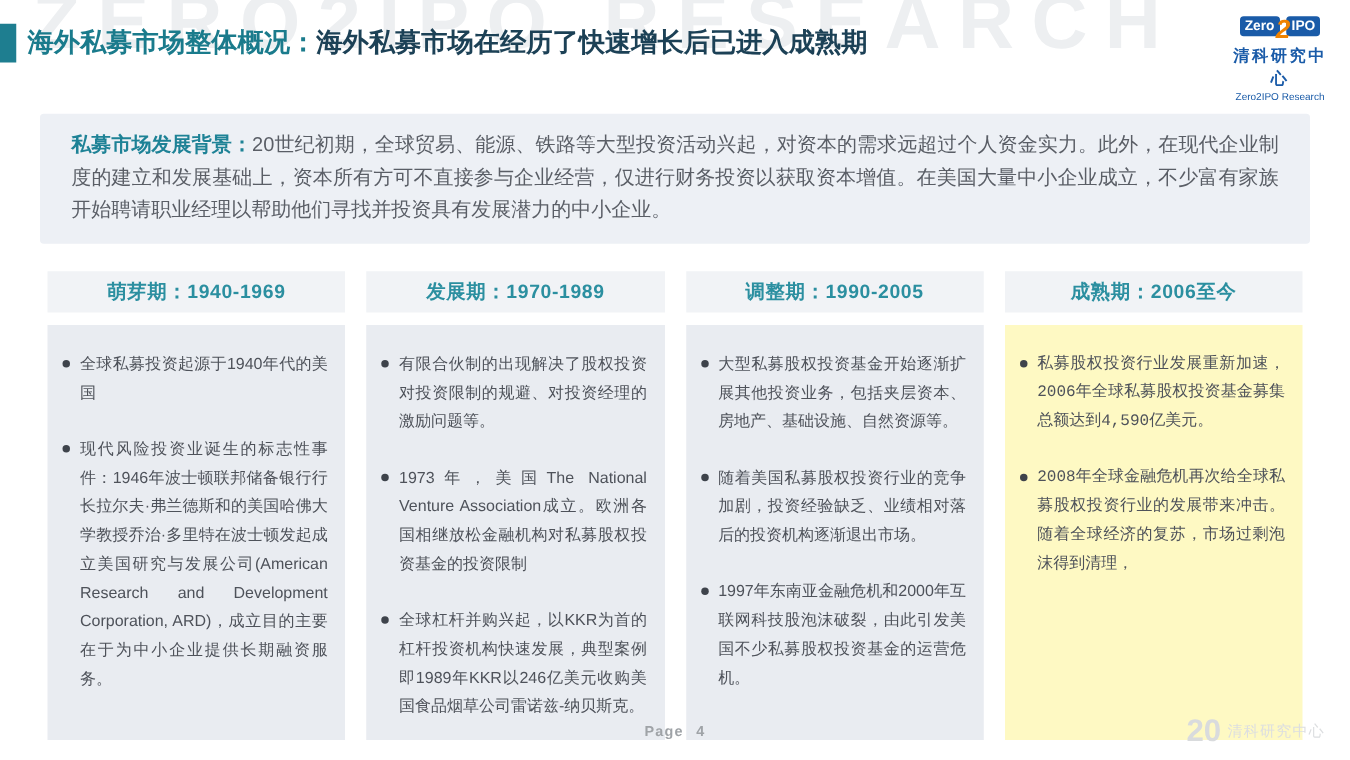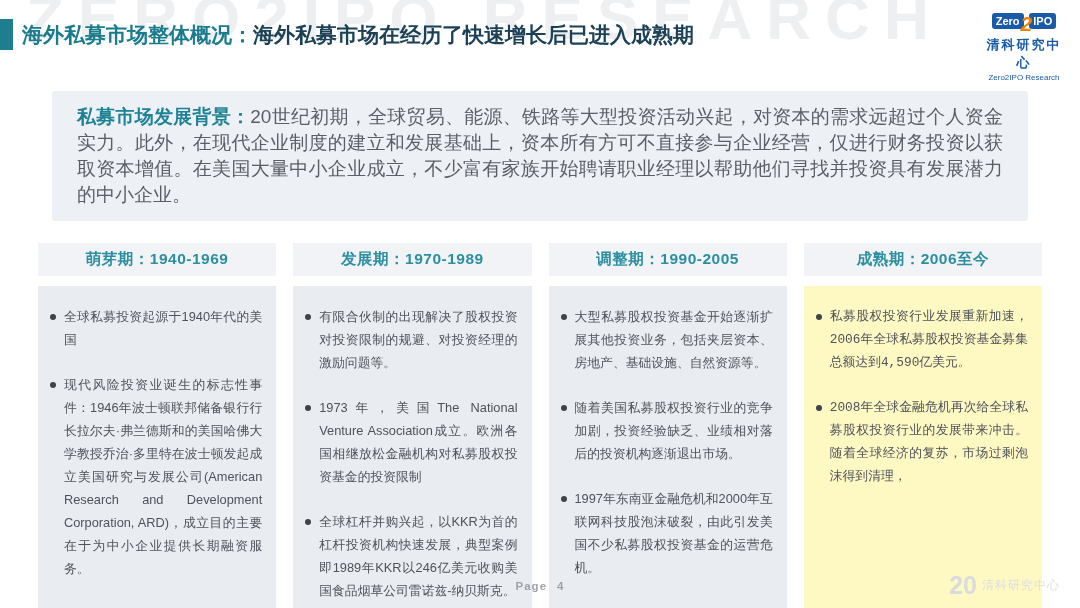--- a/index.html
+++ b/index.html
@@ -21,22 +21,22 @@
   .page-title .t2{color:#1c4156;}
   
   .logo{position:absolute;right:16px;top:9px;z-index:2;text-align:center;width:80px;}
   .logo-row{display:flex;align-items:center;justify-content:center;}
   .logo-box{background:#1a5ba8;color:#ffffff;font-weight:bold;font-size:11px;padding:1px 4px;border-radius:3px;line-height:14px;}
   .logo-2{color:#f08300;font-weight:800;font-size:21px;margin:0 -3px;position:relative;top:3px;z-index:1;font-style:italic;}
   .logo-cn{color:#1a5ba8;font-size:13px;font-weight:bold;letter-spacing:2px;margin-top:3px;}
   .logo-en{color:#1a5ba8;font-size:8px;margin-top:1px;}
   
   .bg-box{
-    margin:26px 52px 0;background:#edf0f5;border-radius:3px;
-    padding:13px 25px;font-size:19px;line-height:26px;color:#5a5e66;text-align:justify;
+    margin:26px 32px 0;background:#edf0f5;border-radius:3px;
+    padding:13px 25px;font-size:16px;line-height:26px;color:#5a5e66;text-align:justify;
   }
   .bg-box .label{color:#1e8296;font-weight:bold;}
   
   .stages{display:flex;gap:17px;margin:22px 38px 0;align-items:stretch;position:relative;z-index:1;}
   .stage{flex:1 1 0;display:flex;flex-direction:column;min-width:0;}
   .stage-header{
     background:#f1f3f6;height:33px;display:flex;align-items:center;justify-content:center;
     color:#2b8fa0;font-weight:bold;font-size:15.5px;letter-spacing:0.5px;
   }
   .stage-body{margin-top:10px;background:#e9ecf1;flex:1;padding:19px 14px 16px 12px;}

